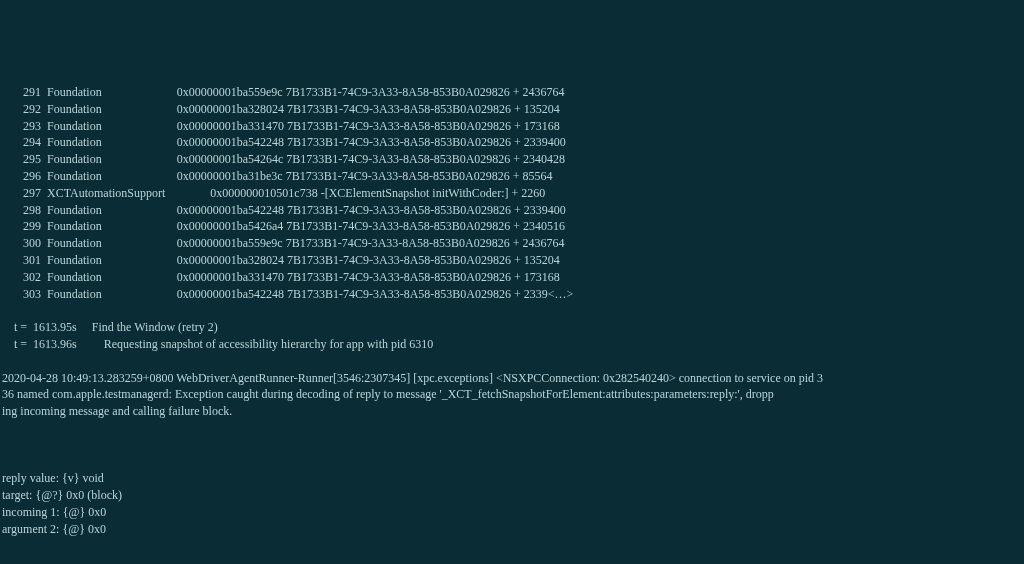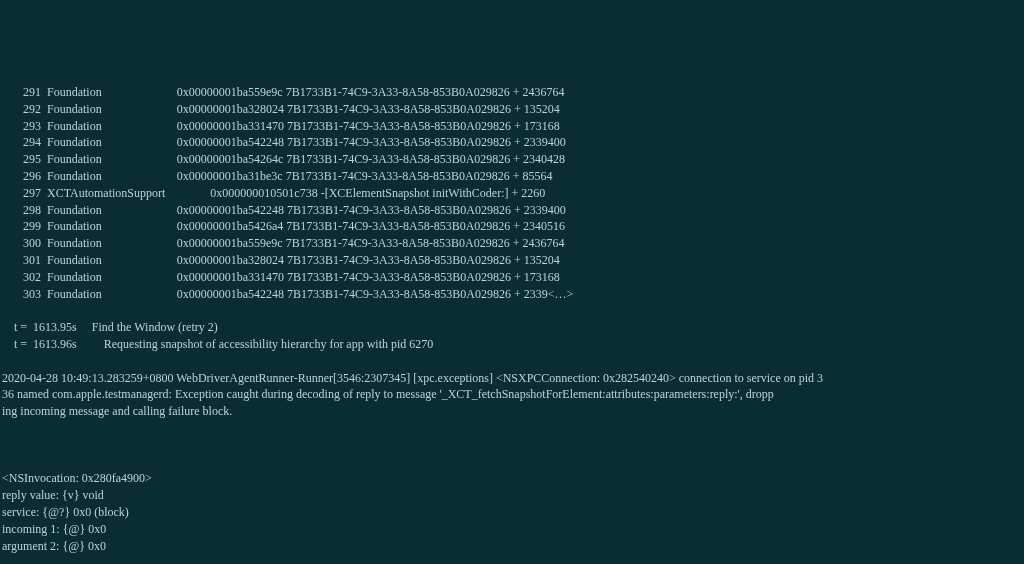--- a/index.html
+++ b/index.html
@@ -27,24 +27,24 @@
       font-family: Liberation Serif, serif;
     }
   </style>
 </head>
 <body>
 
 
 
 <div class="terminal-content">
 <div id="stack1"><div class="line">       291  Foundation                         0x00000001ba559e9c 7B1733B1-74C9-3A33-8A58-853B0A029826 + 2436764</div><div class="line">       292  Foundation                         0x00000001ba328024 7B1733B1-74C9-3A33-8A58-853B0A029826 + 135204</div><div class="line">       293  Foundation                         0x00000001ba331470 7B1733B1-74C9-3A33-8A58-853B0A029826 + 173168</div><div class="line">       294  Foundation                         0x00000001ba542248 7B1733B1-74C9-3A33-8A58-853B0A029826 + 2339400</div><div class="line">       295  Foundation                         0x00000001ba54264c 7B1733B1-74C9-3A33-8A58-853B0A029826 + 2340428</div><div class="line">       296  Foundation                         0x00000001ba31be3c 7B1733B1-74C9-3A33-8A58-853B0A029826 + 85564</div><div class="line">       297  XCTAutomationSupport               0x000000010501c738 -[XCElementSnapshot initWithCoder:] + 2260</div><div class="line">       298  Foundation                         0x00000001ba542248 7B1733B1-74C9-3A33-8A58-853B0A029826 + 2339400</div><div class="line">       299  Foundation                         0x00000001ba5426a4 7B1733B1-74C9-3A33-8A58-853B0A029826 + 2340516</div><div class="line">       300  Foundation                         0x00000001ba559e9c 7B1733B1-74C9-3A33-8A58-853B0A029826 + 2436764</div><div class="line">       301  Foundation                         0x00000001ba328024 7B1733B1-74C9-3A33-8A58-853B0A029826 + 135204</div><div class="line">       302  Foundation                         0x00000001ba331470 7B1733B1-74C9-3A33-8A58-853B0A029826 + 173168</div><div class="line">       303  Foundation                         0x00000001ba542248 7B1733B1-74C9-3A33-8A58-853B0A029826 + 2339&lt;…&gt;</div></div>
-<div id="timing"><div class="line">    t =  1613.95s     Find the Window (retry 2)</div><div class="line">    t =  1613.96s         Requesting snapshot of accessibility hierarchy for app with pid 6270</div></div>
+<div id="timing"><div class="line">    t =  1613.95s     Find the Window (retry 2)</div><div class="line">    t =  1613.96s         Requesting snapshot of accessibility hierarchy for app with pid 6310</div></div>
 <div id="logmsg"><div class="line">2020-04-28 10:49:13.283259+0800 WebDriverAgentRunner-Runner[3546:2307345] [xpc.exceptions] &lt;NSXPCConnection: 0x282540240&gt; connection to service on pid 3</div><div class="line">36 named com.apple.testmanagerd: Exception caught during decoding of reply to message '_XCT_fetchSnapshotForElement:attributes:parameters:reply:', dropp</div><div class="line">ing incoming message and calling failure block.</div></div>
 <div class="line"> </div>
-<div id="ignored"><div class="line">&lt;NSInvocation: 0x280fa4900&gt;</div><div class="line">reply value: {v} void</div><div class="line">service: {@?} 0x0 (block)</div><div class="line">incoming 1: {@} 0x0</div><div class="line">argument 2: {@} 0x0</div></div>
+<div id="ignored"><div class="line">reply value: {v} void</div><div class="line">target: {@?} 0x0 (block)</div><div class="line">incoming 1: {@} 0x0</div><div class="line">argument 2: {@} 0x0</div></div>
 
 
 
 
 </div>
 
 
 
 
 </body></html>

